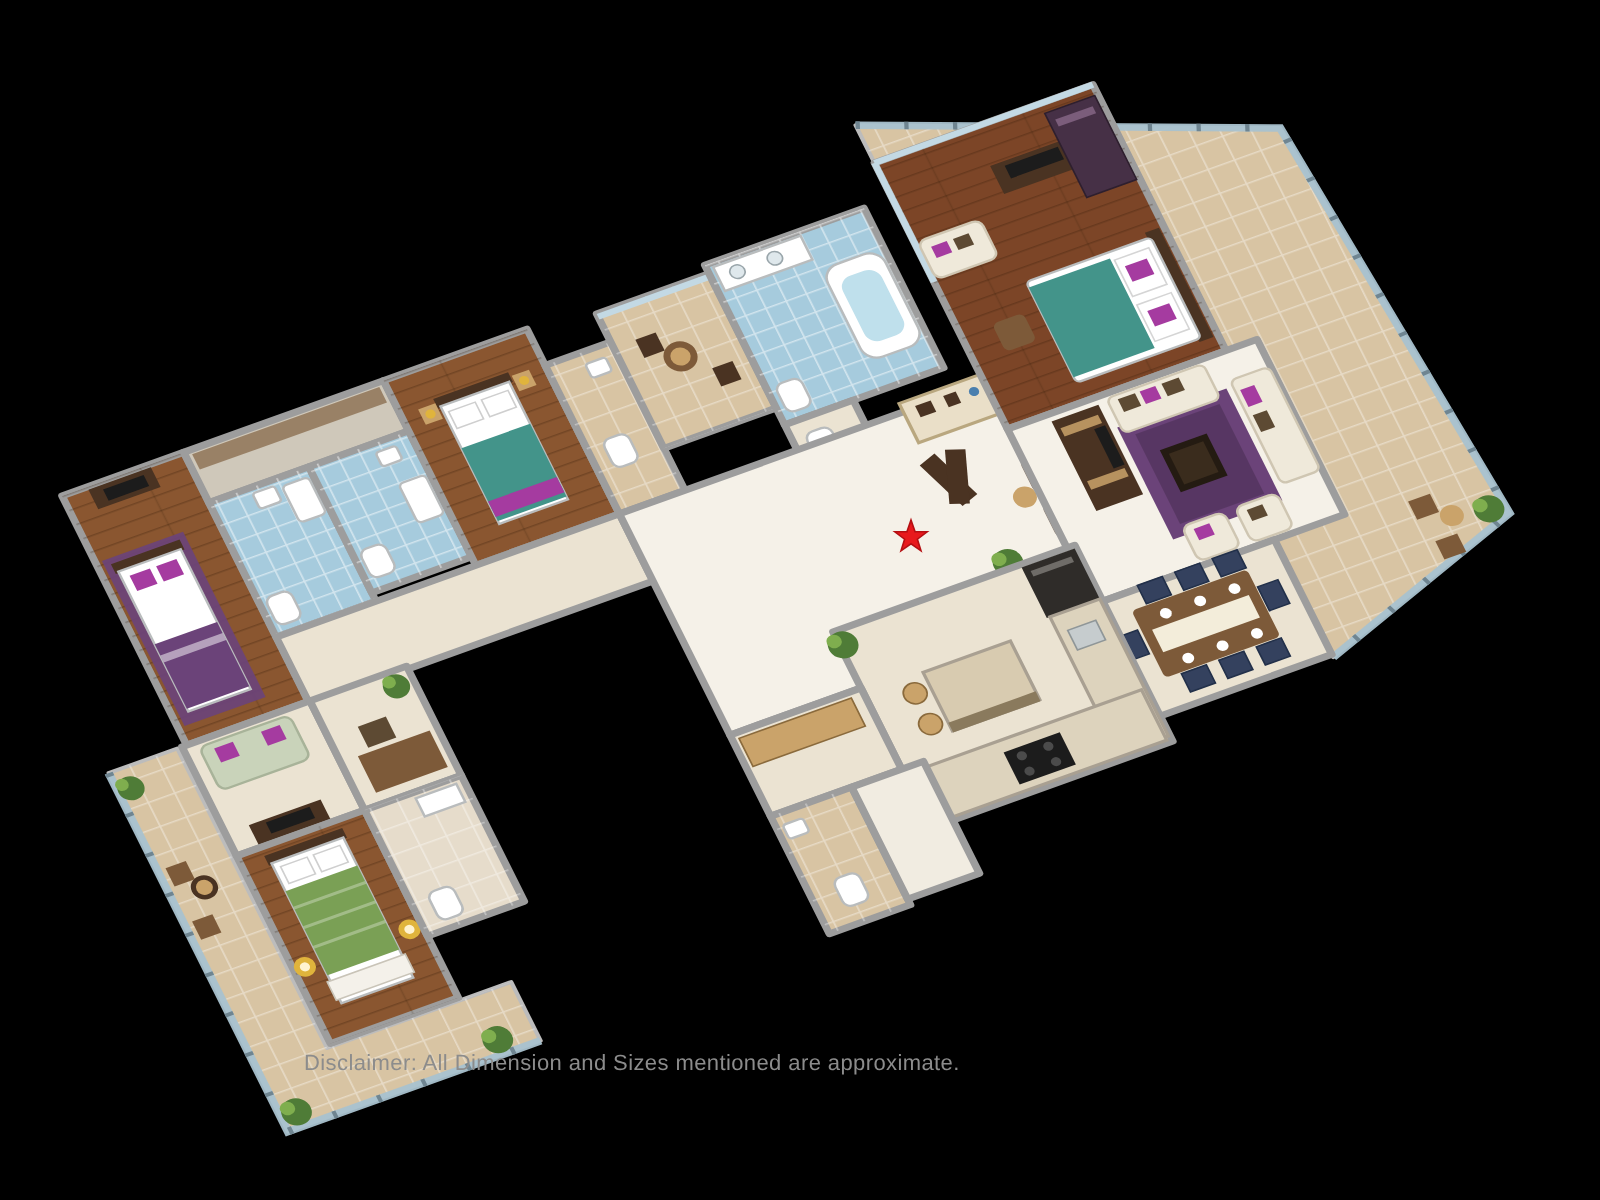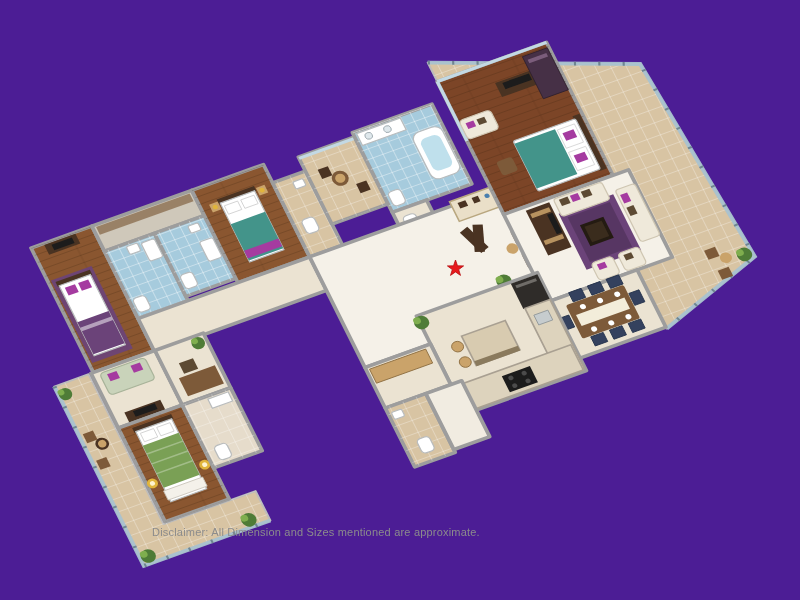--- a/index.html
+++ b/index.html
@@ -1,16 +1,16 @@
 <!DOCTYPE html>
 <html style="--wood_floor: #8a5630; --wood_floor_red: #7c4527; --wall_gray: #9d9d9d; --wall_light: #bcbcbc; --marble: #f5f1e8; --cream_floor: #ebe3d2; --tile_beige: #d8c4a3; --tile_blue: #a6cbdd; --glass: #a9c2cf; --rug_purple: #6b4379; --bed_teal: #43948a; --bed_green: #7aa055; --sofa_cream: #efe9da; --sofa_sage: #c9d3ba; --pillow_magenta: #a53ba0; --navy: #34415e; --dark_wood: #4a3322; --mid_wood: #7d5a39; --light_wood: #caa36a; --plant_green: #4f7c37; --plant_light: #7fae4e; --star_red: #e8191c; --text_gray: #8c8c8c;"><head>
 <meta charset="utf-8">
 <style>
   html,body{margin:0;padding:0;background:#ffffff;}
-  .stage{position:relative;width:800px;height:600px;background:#4c1d95;overflow:hidden;
+  .stage{position:relative;width:800px;height:600px;background:#000000;overflow:hidden;
          font-family:"Liberation Sans", sans-serif;}
   .stage svg{position:absolute;left:0;top:0;}
   .disclaimer{position:absolute;left:152px;top:526px;font-size:11px;letter-spacing:.2px;
               color:var(--text_gray,#8c8c8c);}
   
   .rm{stroke:var(--wall_gray,#9d9d9d);stroke-width:4.5;stroke-linejoin:round;}
   .rml{stroke:var(--wall_light,#bcbcbc);stroke-width:2.5;stroke-linejoin:round;}
   .wood{fill:var(--wood_floor,#8a5630);}
   .woodr{fill:var(--wood_floor_red,#7c4527);}
   .marble{fill:var(--marble,#f5f1e8);}

